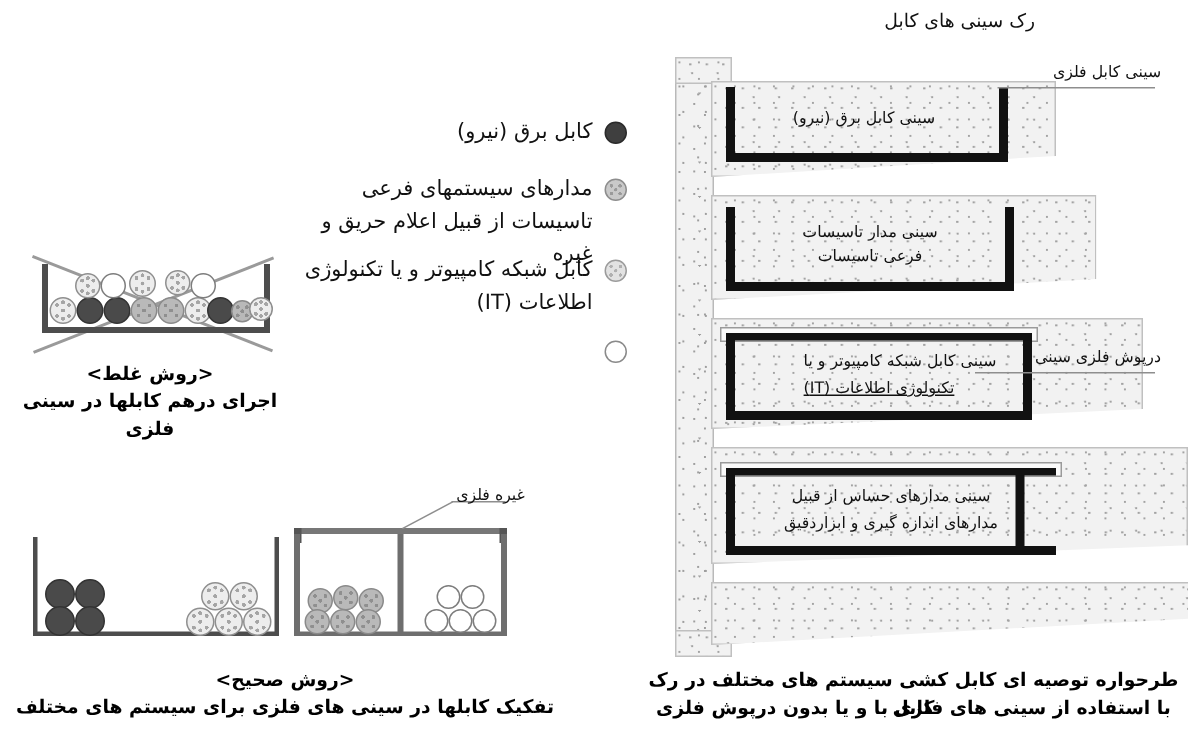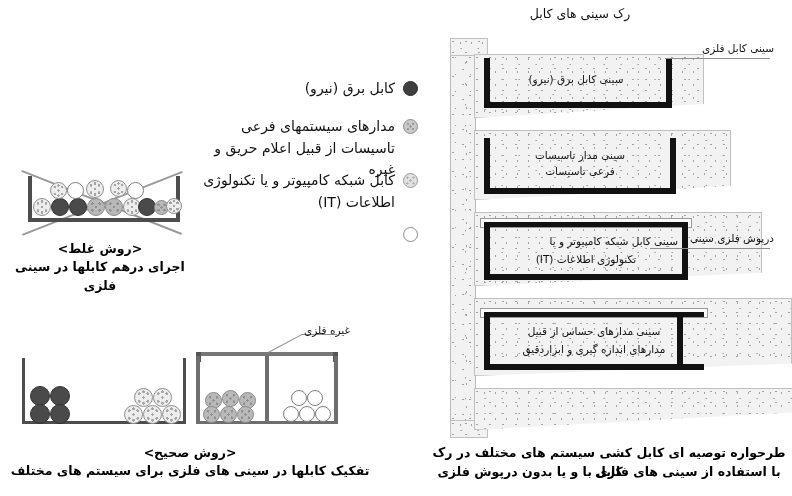--- a/index.html
+++ b/index.html
@@ -15,21 +15,21 @@
   .abs{position:absolute;}
   .legend-txt{
     font-size:14px;line-height:1.55;text-align:right;direction:rtl;
     color:#111;
   }
   .cap-bold{
     font-weight:bold;font-size:12.5px;direction:rtl;text-align:center;
     line-height:1.5;color:#000;
   }
   .panel-title{
-    font-size:12.5px;direction:rtl;text-align:center;color:#111;
+    font-size:12.5px;direction:rtl;text-align:right;color:#111;
   }
   .tray-label{
     font-size:10.5px;direction:rtl;text-align:center;line-height:1.5;color:#111;
   }
   .callout-txt{
     font-size:10.5px;direction:rtl;text-align:right;color:#111;white-space:nowrap;
   }
 
   
   .sw{position:absolute;width:15px;height:15px;border-radius:50%;box-sizing:border-box;}
@@ -255,22 +255,22 @@
       <div class="tray-label abs" style="left:10px;top:10px;width:172px;">سینی مدار تاسیسات</div>
       <div class="tray-label abs" style="left:10px;top:26px;width:172px;">فرعی تاسیسات</div>
     </div>
 
     <div class="abs" style="left:54px;top:196px;width:204px;height:58px;">
       <div class="abs" style="left:-4px;top:-4px;width:212px;height:10px;border:1px solid #9a9a9a;background:#fafafa;box-sizing:border-box;"></div>
       <div class="blkbar" style="left:0;top:0;width:6px;height:58px;"></div>
       <div class="blkbar" style="right:0;left:auto;top:0;width:6px;height:58px;"></div>
       <div class="blkbar" style="left:0;bottom:0;width:204px;height:6px;"></div>
       <div class="blkbar" style="left:0;top:0;width:204px;height:5px;"></div>
-      <div class="tray-label abs" style="left:10px;top:12px;width:184px;text-align:right;">سینی کابل شبکه کامپیوتر و یا</div>
-      <div class="tray-label abs" style="left:10px;top:30px;width:184px;">تکنولوژی اطلاعات (IT)</div>
+      <div class="tray-label abs" style="left:24px;top:12px;width:184px;">سینی کابل شبکه کامپیوتر و یا</div>
+      <div class="tray-label abs" style="left:10px;top:30px;width:184px;text-decoration:underline;">تکنولوژی اطلاعات (IT)</div>
     </div>
 
     <div class="abs" style="left:54px;top:286px;width:199px;height:58px;">
       <div class="abs" style="left:-4px;top:-4px;width:228px;height:10px;border:1px solid #9a9a9a;background:#fafafa;box-sizing:border-box;"></div>
       <div class="blkbar" style="left:0;top:0;width:6px;height:58px;"></div>
       <div class="blkbar" style="right:0;left:auto;top:0;width:6px;height:58px;"></div>
       <div class="blkbar" style="left:0;bottom:0;width:220px;height:6px;"></div>
       <div class="blkbar" style="left:0;top:0;width:220px;height:5px;"></div>
       <div class="tray-label abs" style="left:8px;top:12px;width:204px;">سینی مدارهای حساس از قبیل</div>
       <div class="tray-label abs" style="left:8px;top:30px;width:204px;">مدارهای اندازه گیری و ابزاردقیق</div>

